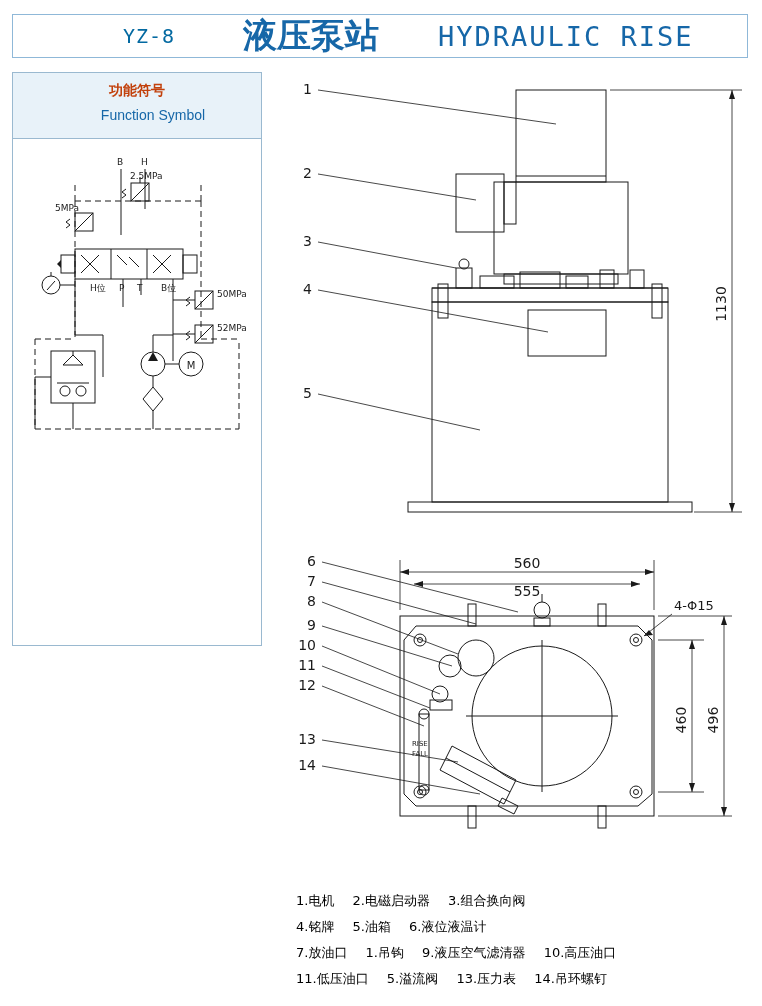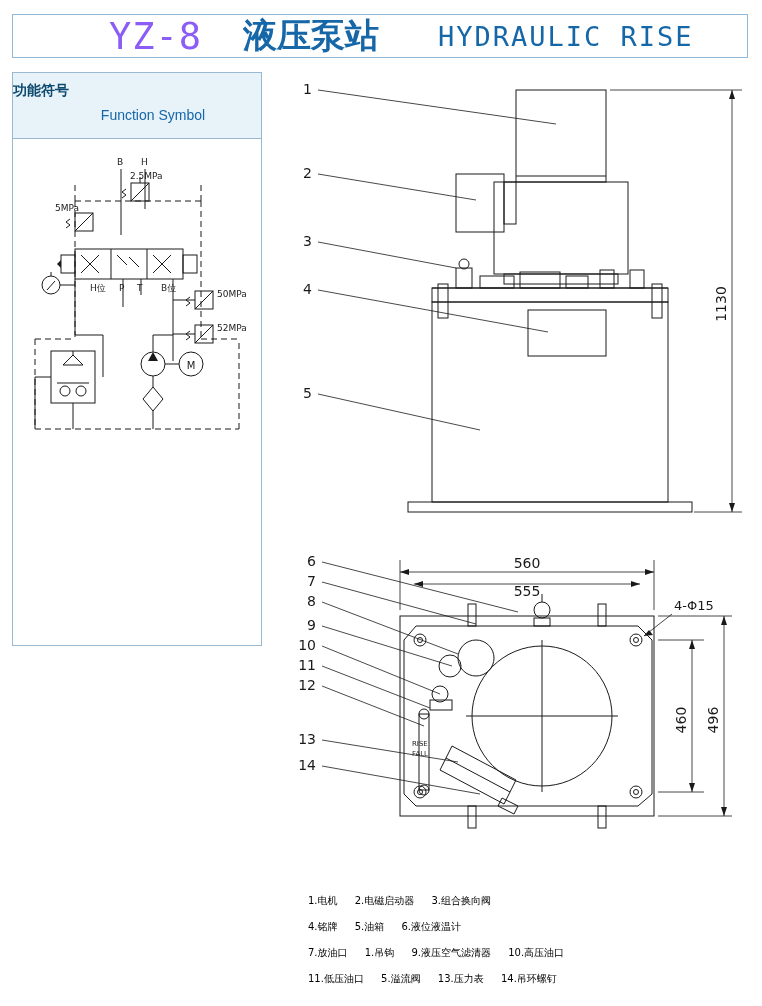--- a/index.html
+++ b/index.html
@@ -3,40 +3,40 @@
 <meta charset="utf-8">
 <style>
   html,body{margin:0;padding:0;background:#ffffff;}
   body{width:762px;height:1006px;position:relative;font-family:"Liberation Sans",sans-serif;color:#000;}
   .root{position:absolute;left:0;top:0;width:762px;height:1006px;}
 
   
   .header{position:absolute;left:12px;top:14px;width:736px;height:44px;border:1px solid #8fb8d8;box-sizing:border-box;}
   .header-inner{position:absolute;left:0;top:0;width:100%;height:100%;}
   .title-en,.title-cn,.title-code{position:absolute;top:50%;transform:translateY(-50%);white-space:nowrap;}
-  .title-code{left:96px;font-family:"DejaVu Sans Mono",monospace;font-size:37px;color:#8b5cf6;letter-spacing:1px;}
+  .title-code{left:110px;font-family:"DejaVu Sans Mono",monospace;font-size:20px;color:#0369a1;letter-spacing:1px;}
   .title-cn{left:230px;font-size:34px;color:#1667a8;font-weight:bold;font-family:"DejaVu Sans",sans-serif;}
   .title-en{left:425px;font-family:"DejaVu Sans Mono",monospace;font-size:27px;color:#1667a8;letter-spacing:2px;}
 
   
   .left-panel{position:absolute;left:12px;top:72px;width:250px;height:574px;border:1px solid #9ab9d0;box-sizing:border-box;background:#fff;}
   .lp-head{position:absolute;left:0;top:0;width:100%;height:66px;background:#e8f2f9;border-bottom:1px solid #9ab9d0;box-sizing:border-box;}
-  .lp-head .cn{position:absolute;top:9px;width:100%;font-size:14px;font-weight:bold;color:#0c4a6e;font-family:"DejaVu Sans",sans-serif;}
+  .lp-head .cn{position:absolute;top:9px;width:100%;text-align:center;font-size:14px;font-weight:bold;color:#c2410c;font-family:"DejaVu Sans",sans-serif;}
   .lp-head .en{position:absolute;top:34px;width:100%;text-align:center;font-size:14px;color:#1667a8;margin-left:16px;}
 
   .schem{position:absolute;left:0;top:66px;width:248px;height:506px;}
   .schem svg{display:block;}
 
   
   .view-top{position:absolute;left:280px;top:72px;width:470px;height:470px;}
   .view-bot{position:absolute;left:280px;top:548px;width:470px;height:310px;}
   .view-top svg,.view-bot svg{display:block;}
 
   
-  .legend{position:absolute;left:296px;top:888px;width:450px;font-size:10px;line-height:26px;color:#000;font-family:"DejaVu Sans",sans-serif;margin-left:12px;}
+  .legend{position:absolute;left:296px;top:888px;width:450px;font-size:13px;line-height:26px;color:#000;font-family:"DejaVu Sans",sans-serif;}
   .legend div{white-space:nowrap;}
   .lg-item{display:inline-block;margin-right:14px;}
 </style>
 </head>
 <body>
 
 <div class="root">
 
   <div class="header">
     <div class="header-inner">

